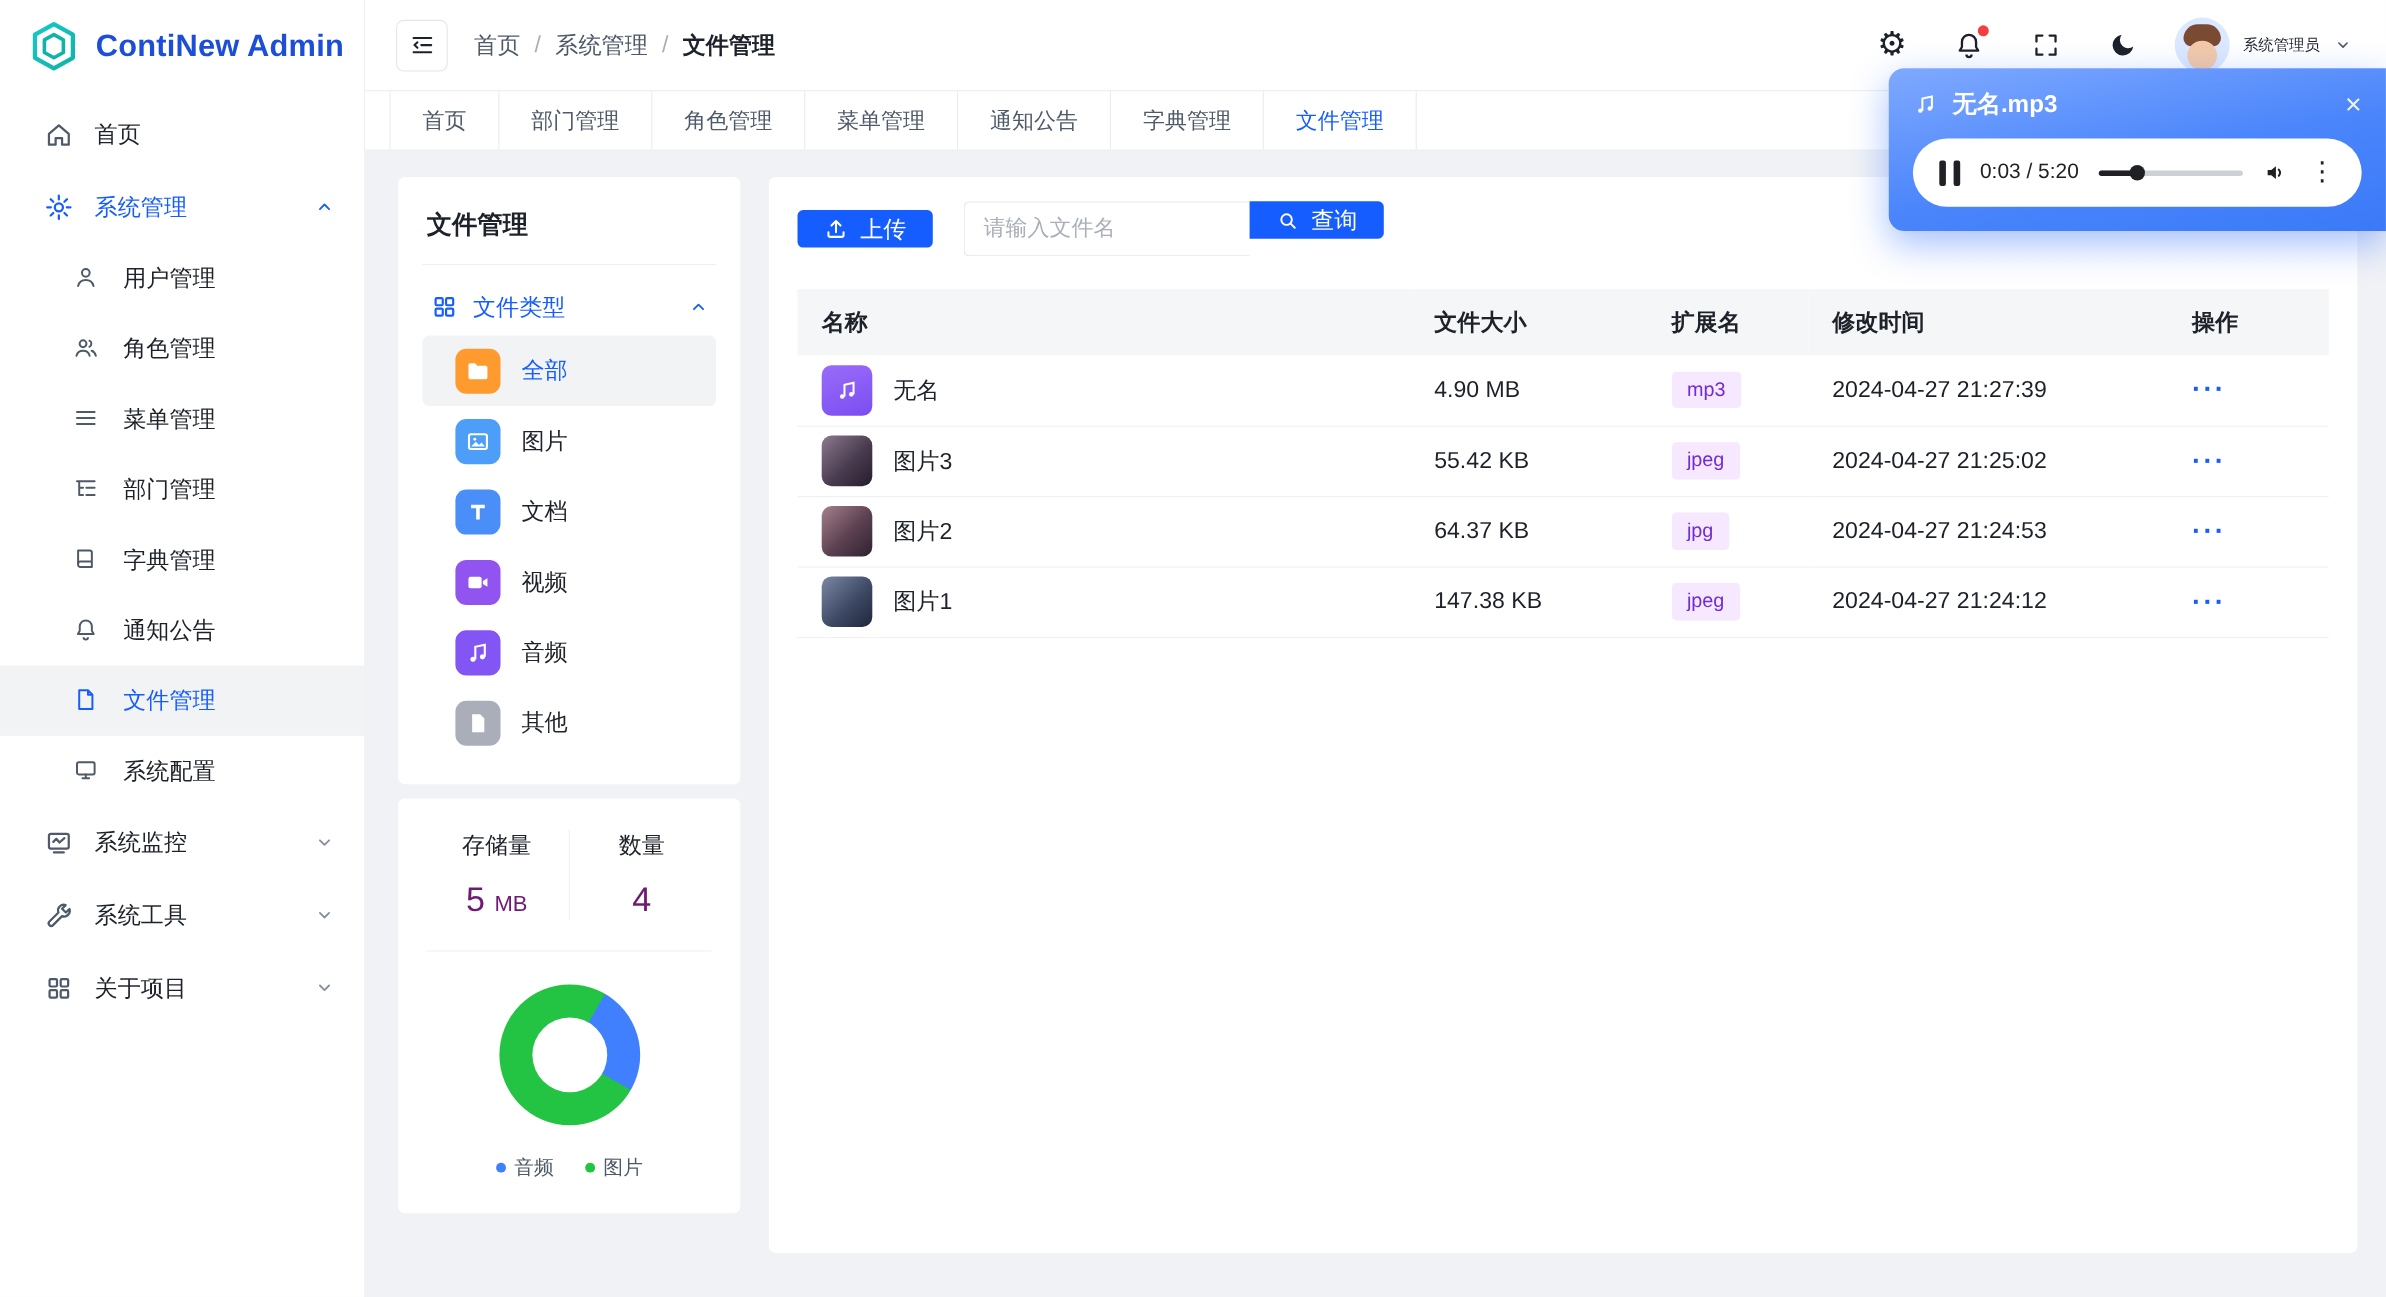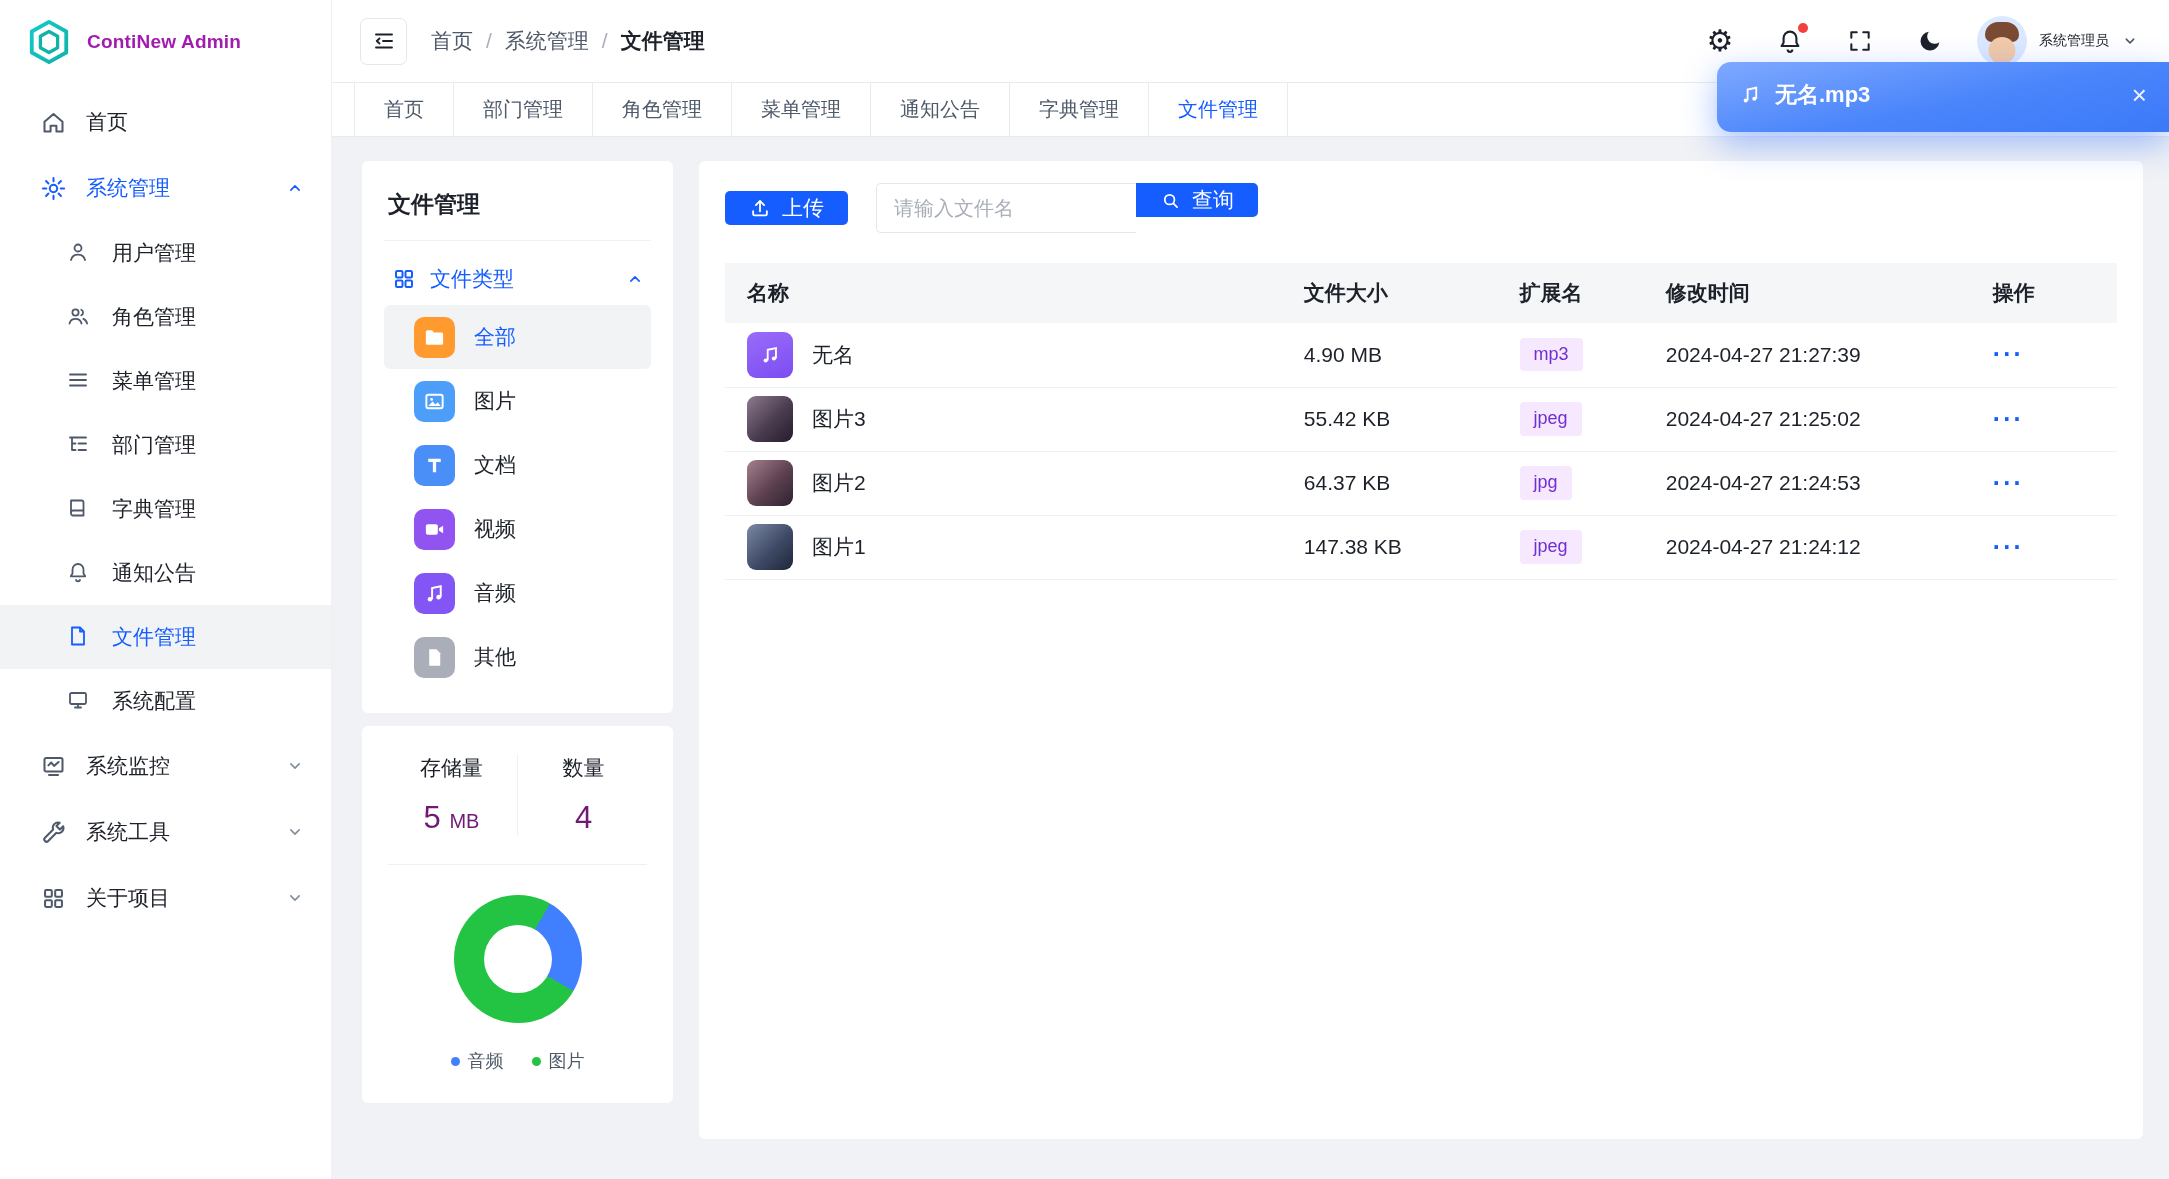--- a/index.html
+++ b/index.html
@@ -9,21 +9,21 @@
     background:#f0f2f5; color:#1d2129; position:relative;
   }
   svg { display:block; }
 
   .app { display:flex; width:2169px; height:1179px; }
 
   
   .sidebar { width:332px; flex:none; background:#fff; border-right:1px solid #eef0f2; display:flex; flex-direction:column; }
   .logo-row { height:83px; flex:none; display:flex; align-items:center; padding-left:26px; gap:15px; }
   .logo-mark { width:46px; height:46px; }
-  .logo-title { font-size:19px; font-weight:700; color:#a21caf; letter-spacing:.2px; }
+  .logo-title { font-size:28px; font-weight:700; color:#1d4ed8; letter-spacing:.2px; }
   .menu { flex:1; overflow:hidden; padding-top:6px; }
   .menu-item { height:66px; display:flex; align-items:center; padding:0 26px 0 40px; gap:19px; font-size:21px; color:#1d2129; cursor:pointer; }
   .menu-item .mi-icon { width:27px; height:27px; flex:none; color:#4e5969; }
   .menu-item .mi-label { flex:1; white-space:nowrap; }
   .menu-item .mi-chevron { width:20px; height:20px; color:#86909c; }
   .menu-item.parent-active { color:#165DFF; }
   .menu-item.parent-active .mi-icon, .menu-item.parent-active .mi-chevron { color:#165DFF; }
   .submenu .menu-item { height:64px; padding-left:66px; }
   .menu-item.active { background:#f2f3f5; color:#165DFF; }
   .menu-item.active .mi-icon { color:#165DFF; }
@@ -569,13 +569,31 @@
     <span>
       <svg viewBox="0 0 24 24" width="23" height="23">
           <path d="M9 17.3V5.8l9-1.9v11.4" fill="none" stroke="#fff" stroke-width="1.9"></path>
           <circle cx="7" cy="17.3" r="2.1" fill="#fff"></circle>
           <circle cx="16" cy="15.3" r="2.1" fill="#fff"></circle>
         </svg>
     </span>
     <span>无名.mp3</span>
     <button class="player-close">×</button>
   </div>
+  <div class="player-pill">
+    <span class="pp-pause">
+        <i></i>
+        <i></i>
+      </span>
+    <span class="pp-time">0:03 / 5:20</span>
+    <span class="pp-slider">
+      <span class="pp-fill"></span>
+      <span class="pp-thumb"></span>
+    </span>
+    <span>
+      <svg viewBox="0 0 24 24" width="24" height="24">
+          <path d="M4.5 9.6v4.8h3.3L12 17.8V6.2L7.8 9.6z" fill="#202124"></path>
+          <path d="M14.6 9.2a4.3 4.3 0 0 1 0 5.6" fill="none" stroke="#202124" stroke-width="1.8" stroke-linecap="round"></path>
+        </svg>
+    </span>
+    <span class="pp-kebab">⋮</span>
+  </div>
 </div>
 
 </body></html>

